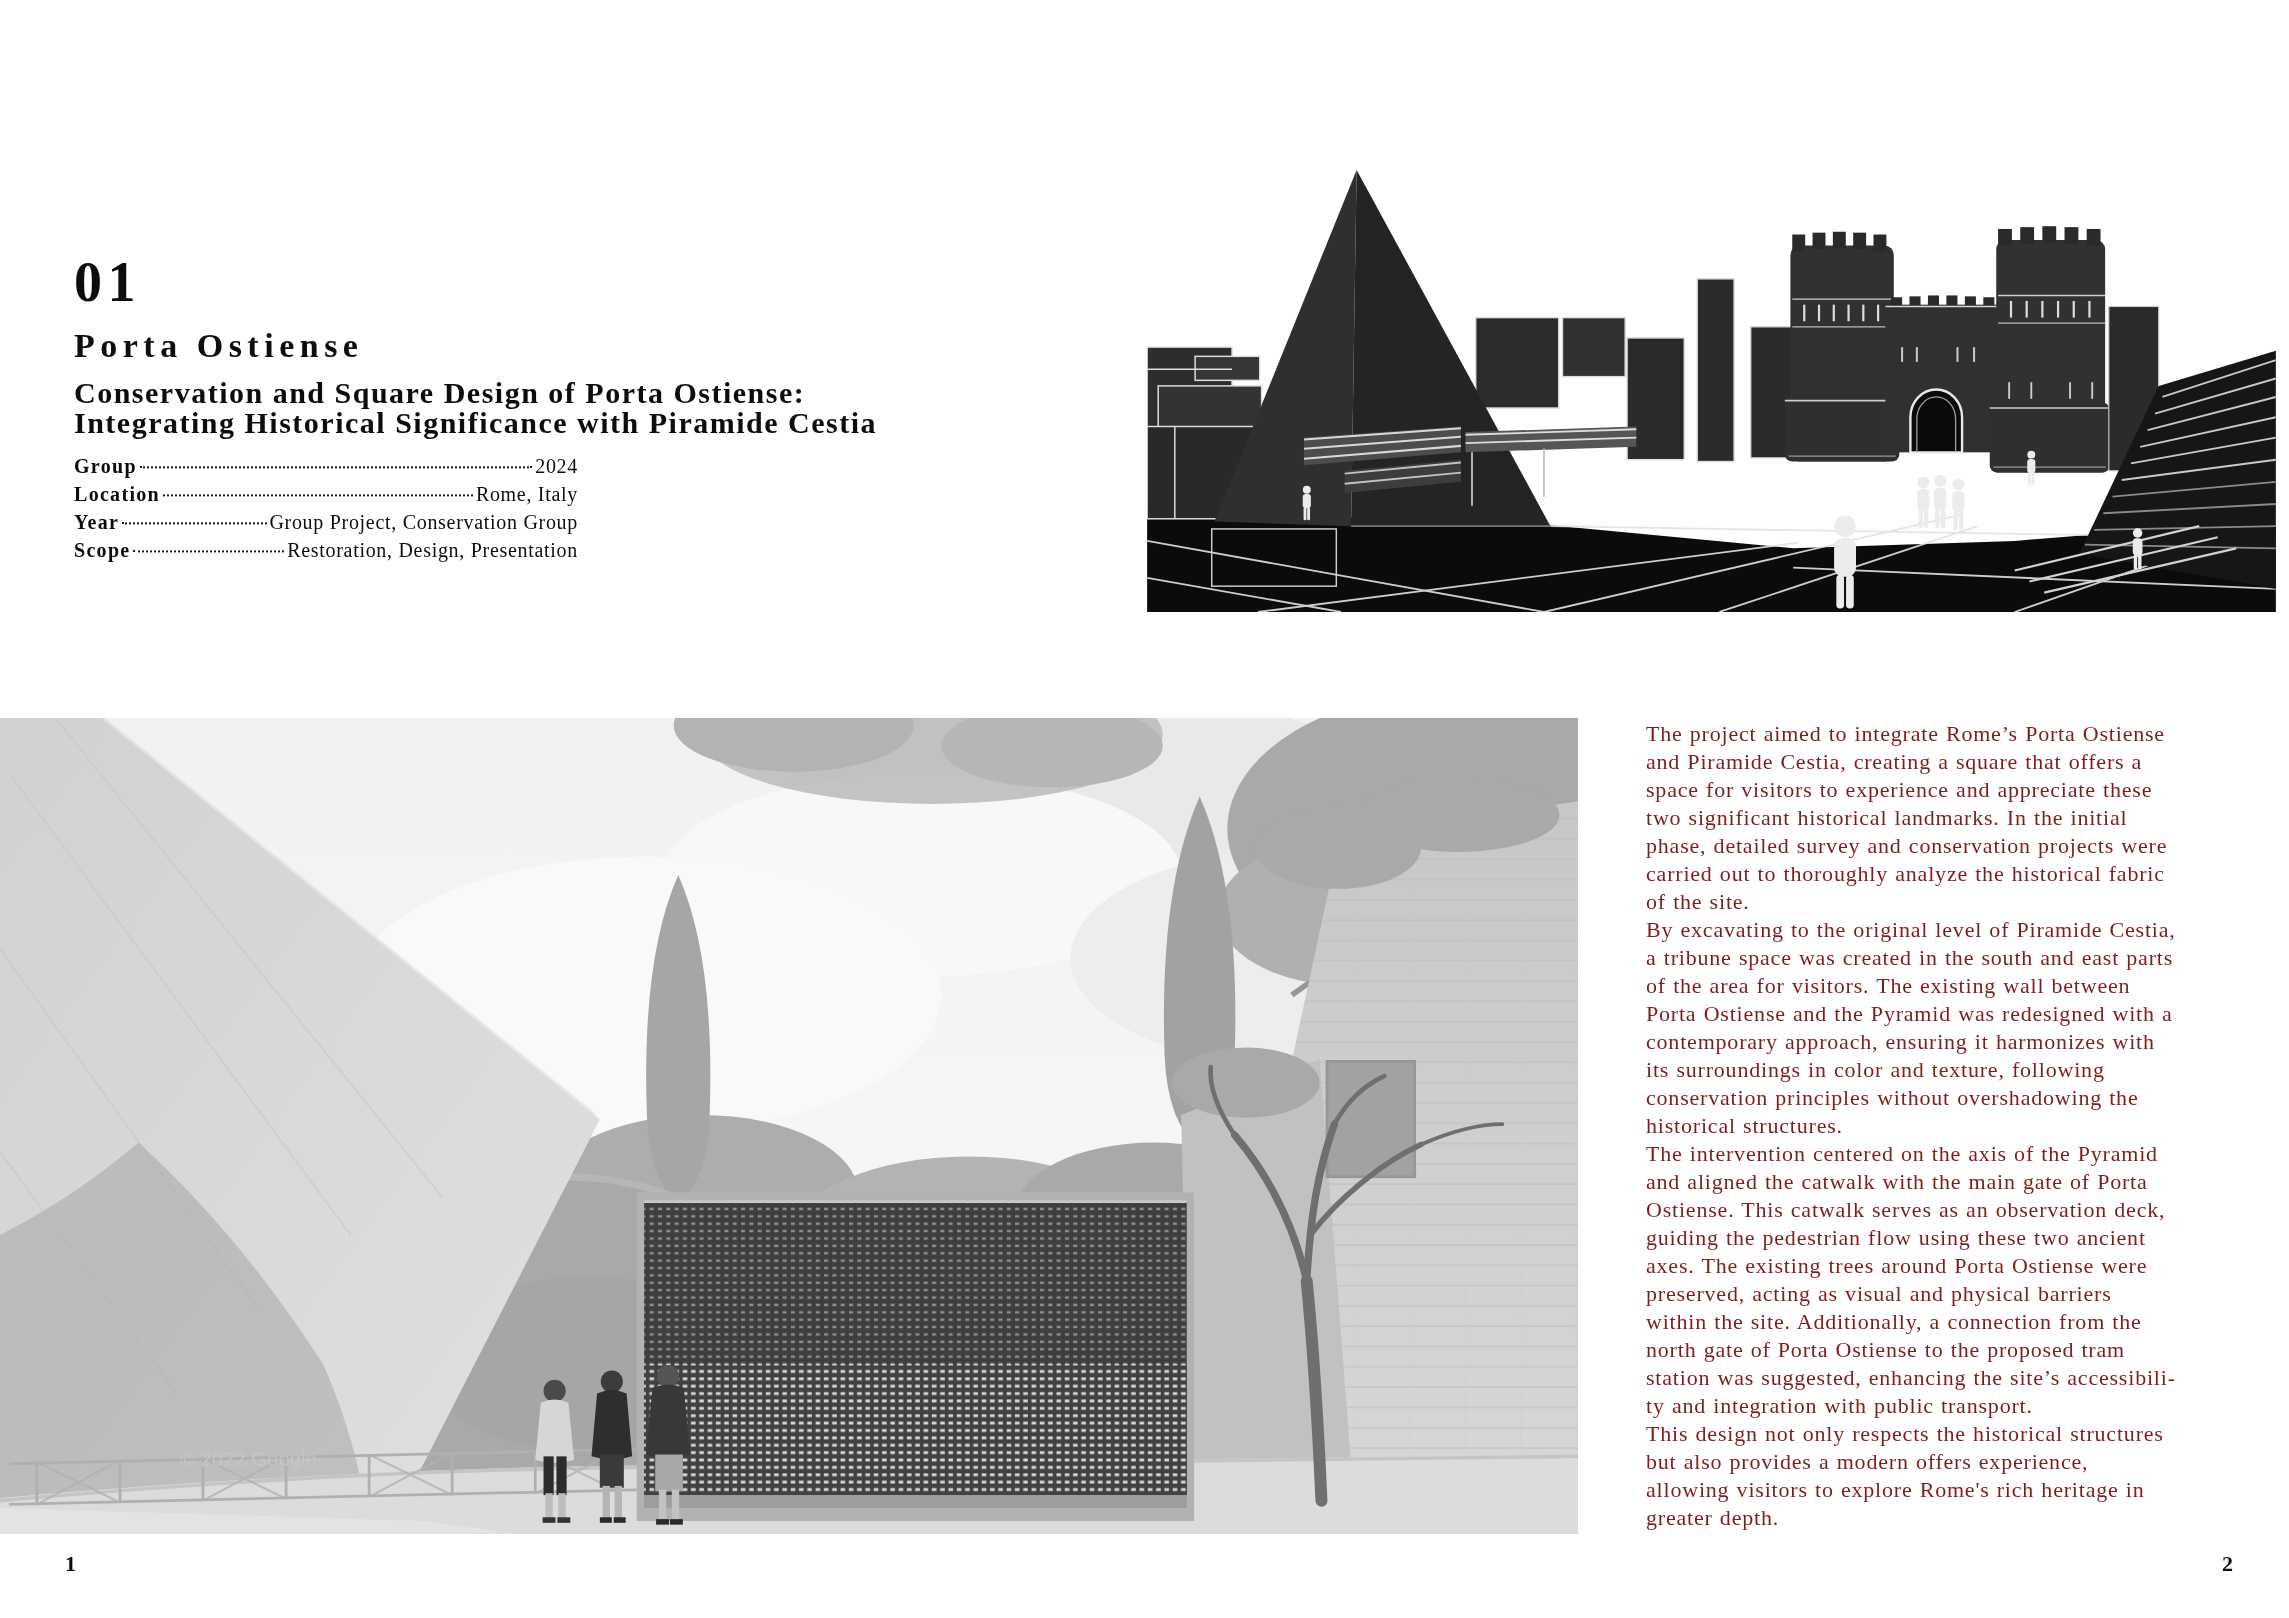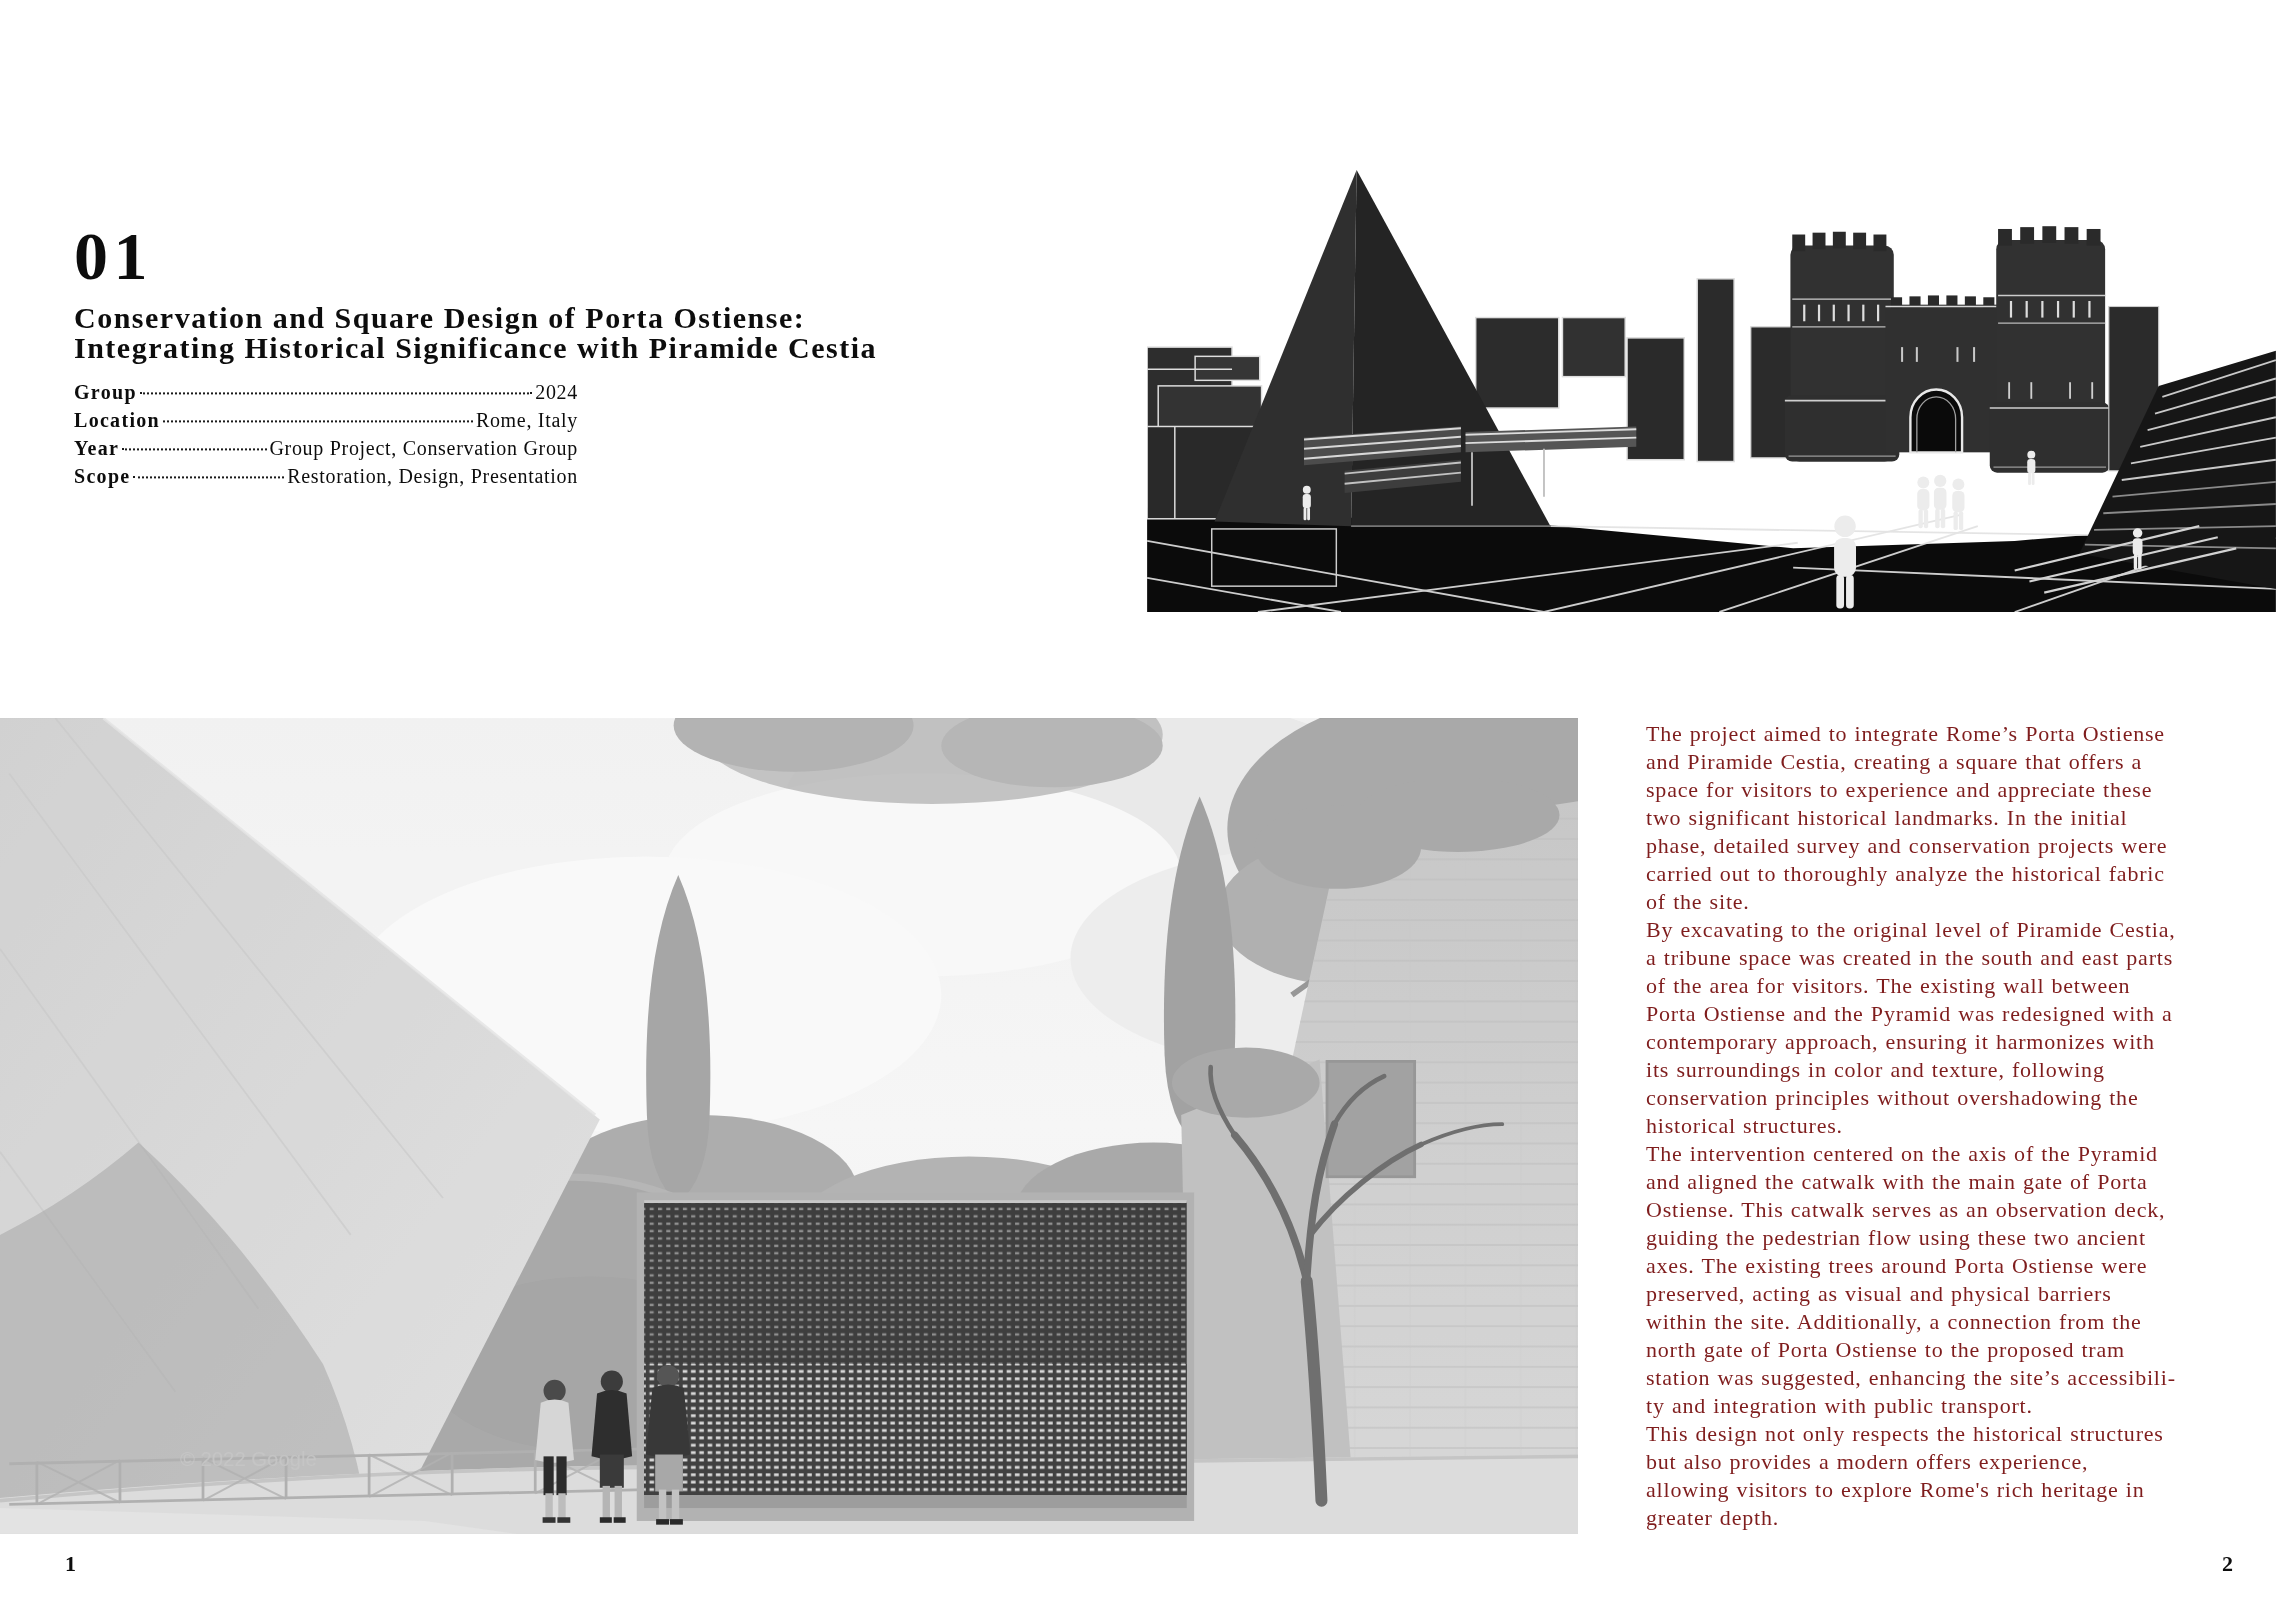--- a/index.html
+++ b/index.html
@@ -1,20 +1,20 @@
 <!DOCTYPE html>
 <html style="font-size:14.8px"><head>
 <meta charset="utf-8">
 <style>
   html,body{margin:0;padding:0;background:#888;}
   .page{position:relative;width:2290px;height:1619px;background:#ffffff;overflow:hidden;
         font-family:"Liberation Serif", serif;color:#0d0d0d;}
   
   .header{position:absolute;left:74px;top:222px;width:517px;}
-  .index{font-size:68px;font-weight:bold;letter-spacing:5.5px;line-height:1;}
+  .index{font-size:56px;font-weight:bold;letter-spacing:5.5px;line-height:1;margin-top:32px;}
   .title{font-size:34px;font-weight:bold;letter-spacing:5.5px;margin-top:16.6px;}
   .subtitle{font-size:30px;font-weight:bold;letter-spacing:1.5px;line-height:30px;margin-top:13px;white-space:pre;}
   .meta{margin-top:14.8px;width:504px;}
   .meta-row{display:flex;align-items:baseline;font-size:20px;line-height:28px;}
   .meta-label{font-weight:bold;letter-spacing:1.3px;white-space:nowrap;}
   .meta-leader{flex:1;border-bottom:2.2px dotted #1a1a1a;margin:0 2.8px;transform:translateY(-4.6px);min-width:18.5px;}
   .meta-value{letter-spacing:0.7px;white-space:nowrap;}
   
   .render-wrap{position:absolute;left:1147px;top:109px;width:1129px;height:503px;}
   .photo-wrap{position:absolute;left:0px;top:718px;width:1578px;height:816px;}
@@ -28,20 +28,21 @@
   .pagenum.left{left:65px;top:1551px;}
   .pagenum.right{right:57px;top:1551px;}
 </style>
 </head>
 <body>
 
 <div class="page">
 
   <div class="header">
     <div class="index">01</div>
+    <div class="title">Porta Ostiense</div>
     <div class="subtitle">Conservation and Square Design of Porta Ostiense:
 Integrating Historical Significance with Piramide Cestia</div>
     <div class="meta">
       <div class="meta-row">
         <span class="meta-label">Group</span>
         <span class="meta-leader"></span>
         <span class="meta-value">2024</span>
       </div>
       <div class="meta-row">
         <span class="meta-label">Location</span>

